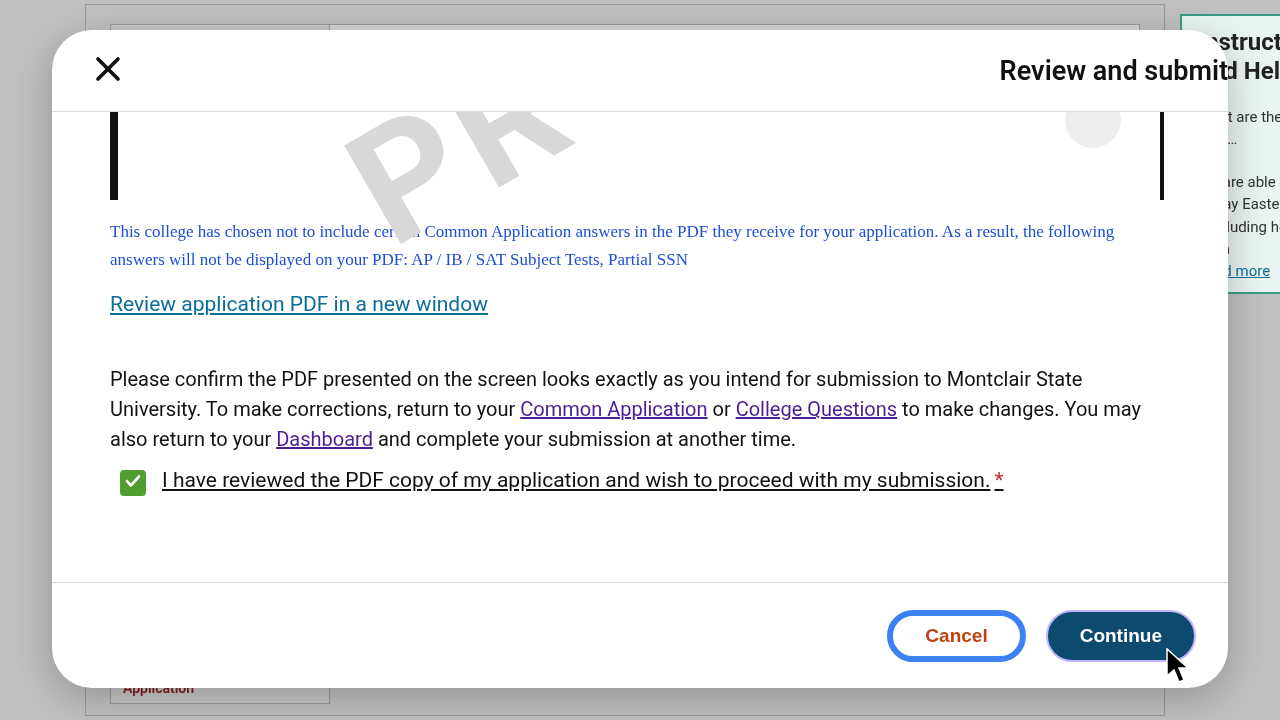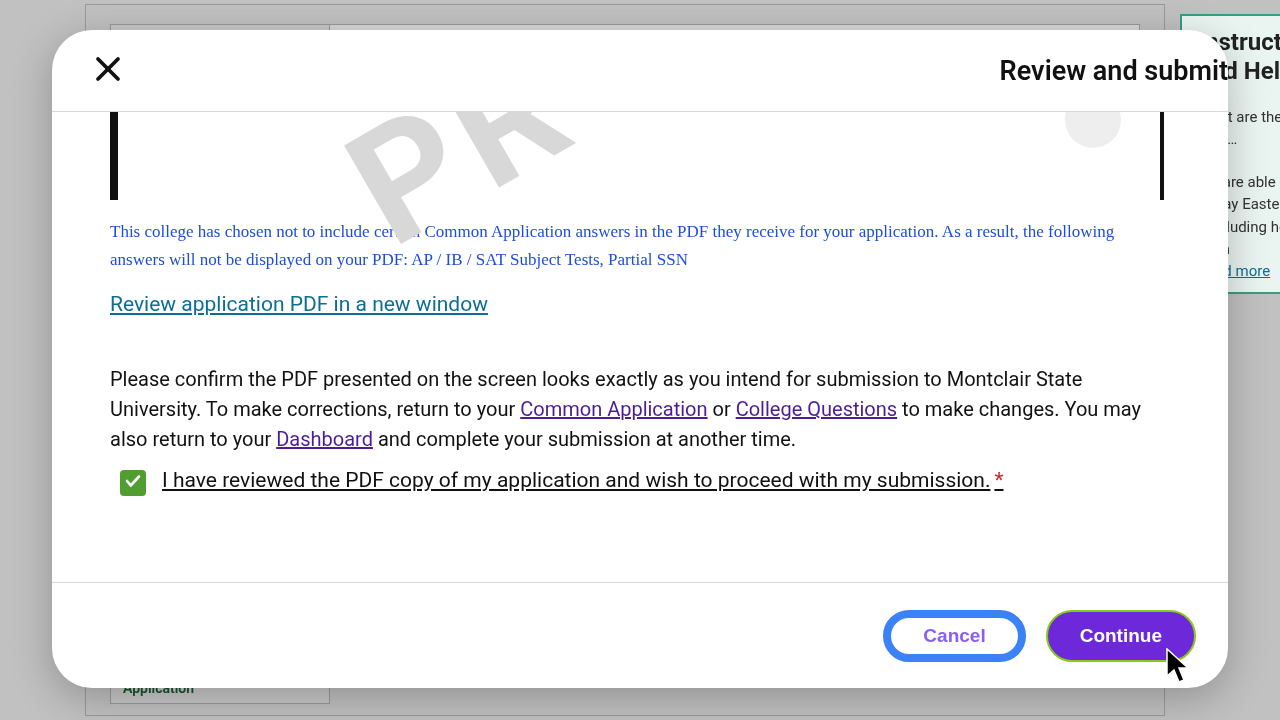--- a/index.html
+++ b/index.html
@@ -24,21 +24,21 @@
   .bg-sidebar {
     position: absolute;
     top: 24px; left: 110px;
     width: 220px; height: 680px;
     background: #c9c9c9;
     border: 1px solid #9a9a9a;
   }
   .bg-app-label {
     position: absolute;
     left: 123px; top: 680px;
-    font-size: 14px; font-weight: 600; color: #14532d;
+    font-size: 14px; font-weight: 600; color: #7f1d1d;
   }
   .bg-help-box {
     position: absolute;
     top: 14px; left: 1180px;
     width: 200px; height: 280px;
     background: #eaf4f0;
     border: 2px solid #3b9b84;
     padding: 12px 16px;
   }
   .bg-help-title {
@@ -183,27 +183,27 @@
     height: 52px;
     border-radius: 26px;
     font-size: 19px;
     font-weight: 600;
     padding: 0 32px;
     cursor: pointer;
     display: inline-flex; align-items: center; justify-content: center;
   }
   .btn-cancel {
     background: #fff;
-    border: 8px solid #3b82f6;
-    color: #8b5cf6;
+    border: 6px solid #3b82f6;
+    color: #c2410c;
     min-width: 120px;
   }
   .btn-continue {
-    background: #6d28d9;
-    border: 2px solid #84cc16;
+    background: #0c4a6e;
+    border: 2px solid #c4b5fd;
     color: #fff;
     min-width: 136px;
   }
 
   
   .cursor {
     position: absolute;
     left: 1166px; top: 648px;
     width: 28px; height: 38px;
     pointer-events: none;

